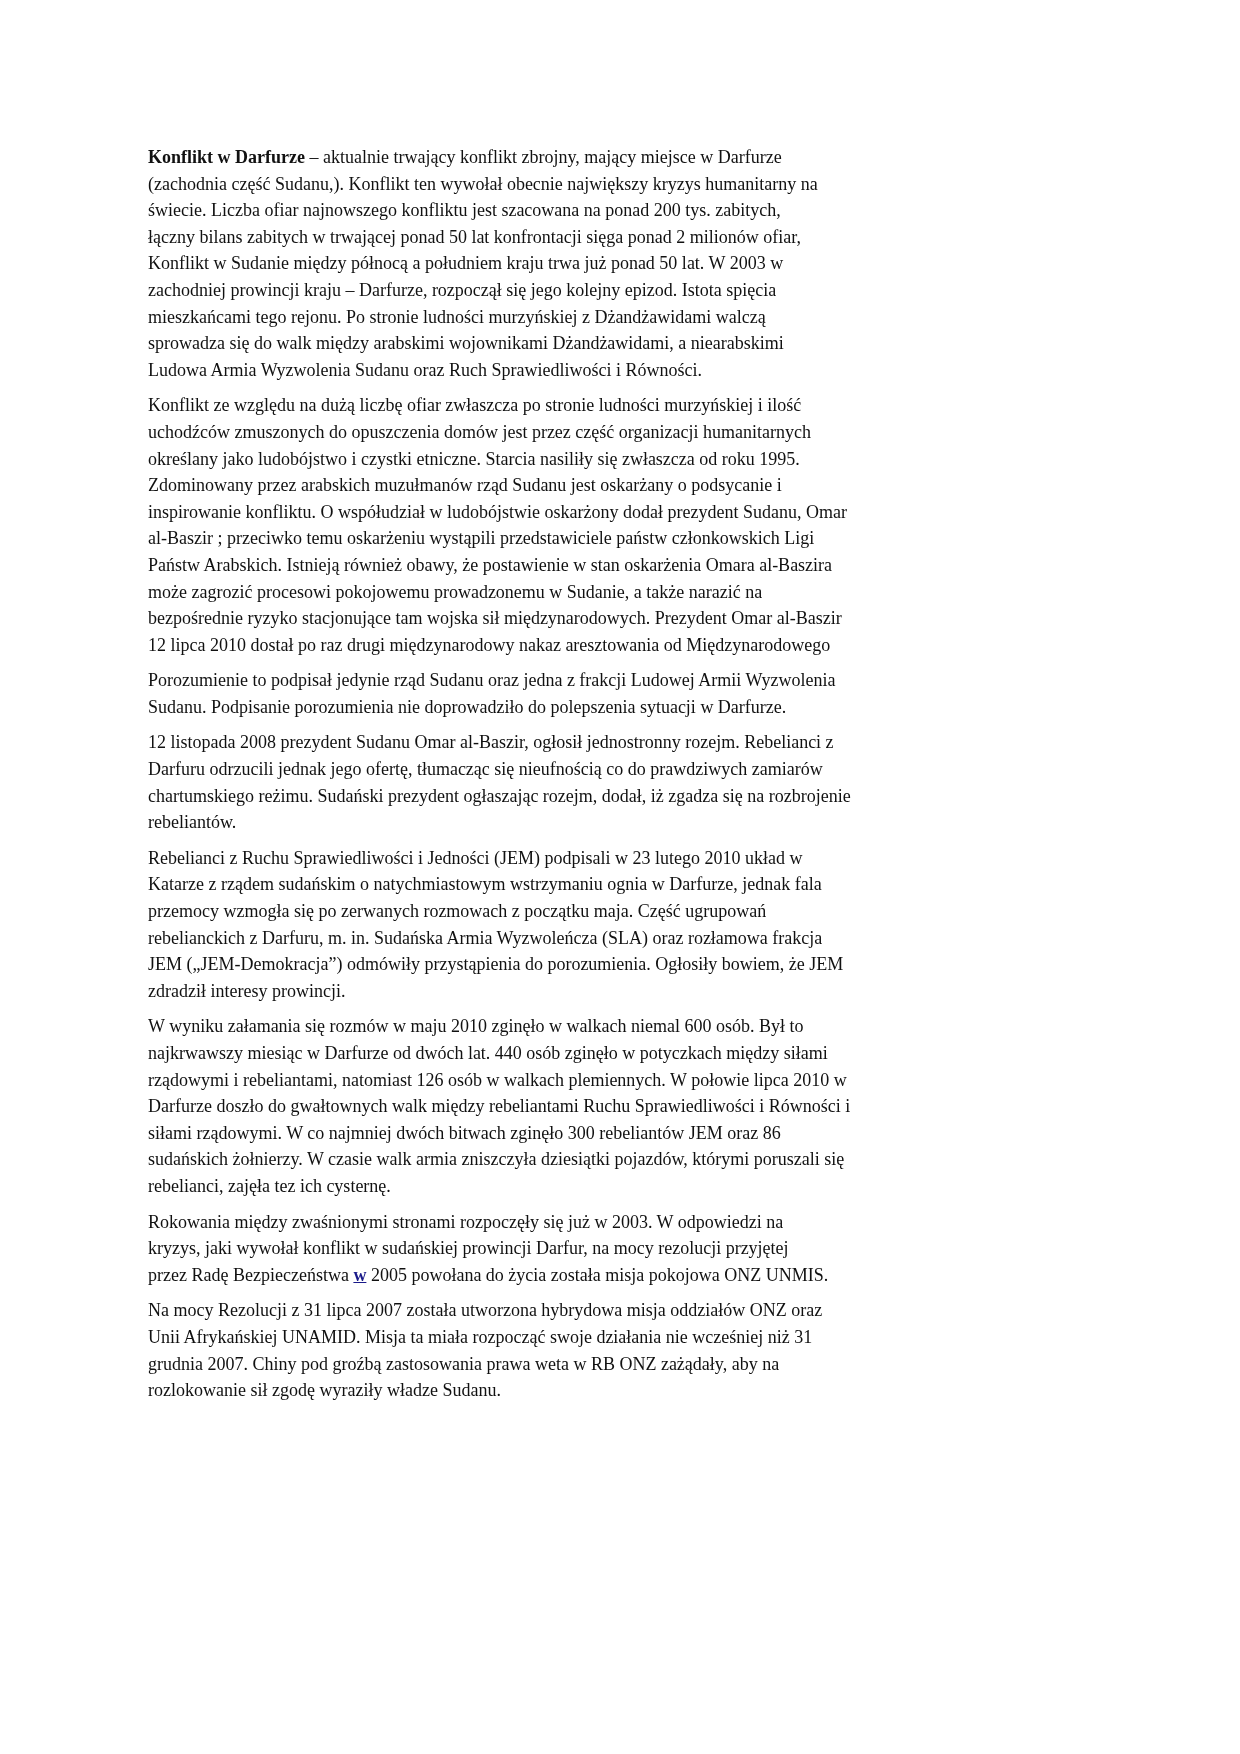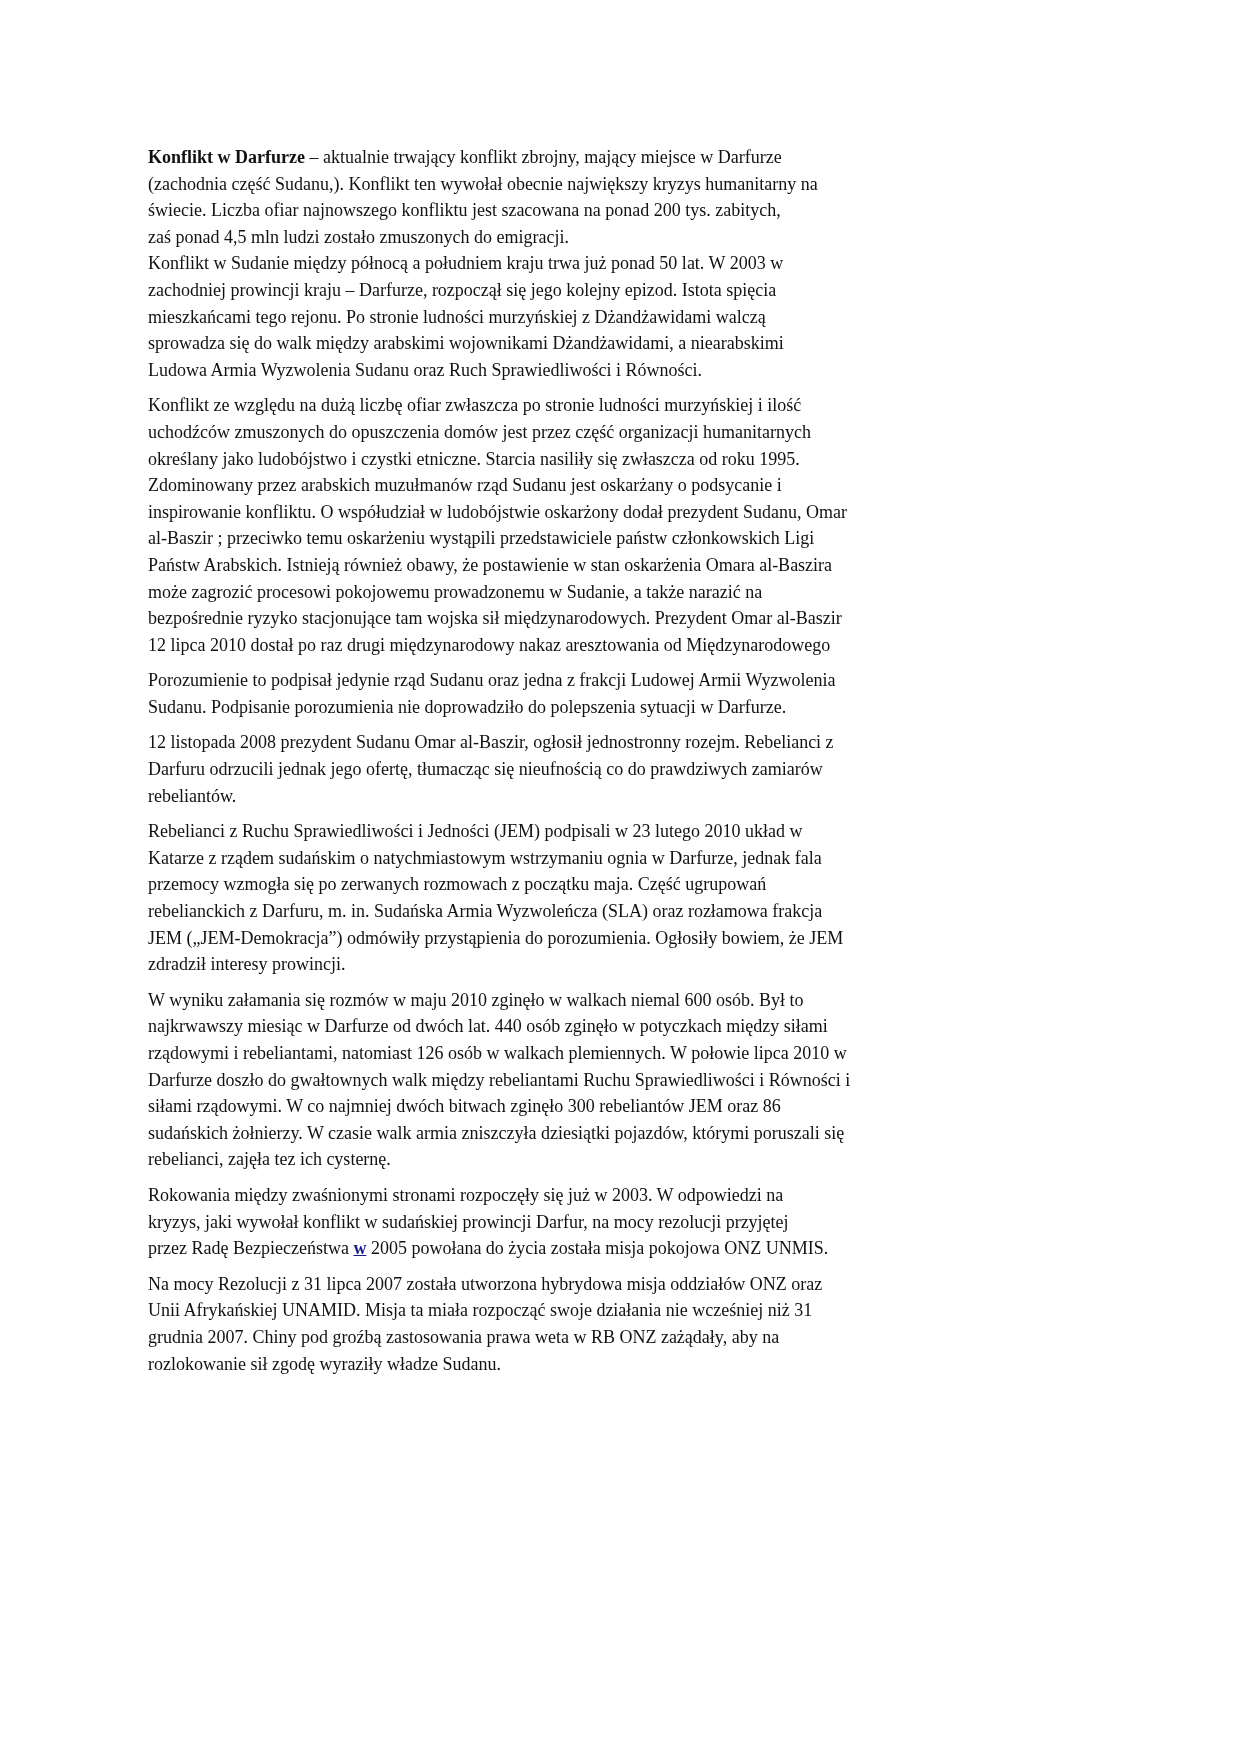--- a/index.html
+++ b/index.html
@@ -23,21 +23,21 @@
   </style>
 </head>
 <body>
 
 <div class="page">
 
   <p class="para tight">
     <span class="line"><span class="b">Konflikt w Darfurze</span><span> – aktualnie trwający konflikt zbrojny, mający miejsce w Darfurze</span></span>
     <span class="line">(zachodnia część Sudanu,). Konflikt ten wywołał obecnie największy kryzys humanitarny na</span>
     <span class="line">świecie. Liczba ofiar najnowszego konfliktu jest szacowana na ponad 200 tys. zabitych,</span>
-    <span class="line">zaś ponad 4,5 mln ludzi zostało zmuszonych do emigracji.</span>
+    <span class="line">łączny bilans zabitych w trwającej ponad 50 lat konfrontacji sięga ponad 2 milionów ofiar,</span>
   </p>
 
   <p class="para">
     <span class="line">Konflikt w Sudanie między północą a południem kraju trwa już ponad 50 lat. W 2003 w</span>
     <span class="line">zachodniej prowincji kraju – Darfurze, rozpoczął się jego kolejny epizod. Istota spięcia</span>
     <span class="line">mieszkańcami tego rejonu. Po stronie ludności murzyńskiej z Dżandżawidami walczą</span>
     <span class="line">sprowadza się do walk między arabskimi wojownikami Dżandżawidami, a niearabskimi</span>
     <span class="line">Ludowa Armia Wyzwolenia Sudanu oraz Ruch Sprawiedliwości i Równości.</span>
   </p>
 
@@ -55,20 +55,21 @@
   </p>
 
   <p class="para">
     <span class="line">Porozumienie to podpisał jedynie rząd Sudanu oraz jedna z frakcji Ludowej Armii Wyzwolenia</span>
     <span class="line">Sudanu. Podpisanie porozumienia nie doprowadziło do polepszenia sytuacji w Darfurze.</span>
   </p>
 
   <p class="para">
     <span class="line">12 listopada 2008 prezydent Sudanu Omar al-Baszir, ogłosił jednostronny rozejm. Rebelianci z</span>
     <span class="line">Darfuru odrzucili jednak jego ofertę, tłumacząc się nieufnością co do prawdziwych zamiarów</span>
+    <span class="line">chartumskiego reżimu. Sudański prezydent ogłaszając rozejm, dodał, iż zgadza się na rozbrojenie</span>
     <span class="line">rebeliantów.</span>
   </p>
 
   <p class="para">
     <span class="line">Rebelianci z Ruchu Sprawiedliwości i Jedności (JEM) podpisali w 23 lutego 2010 układ w</span>
     <span class="line">Katarze z rządem sudańskim o natychmiastowym wstrzymaniu ognia w Darfurze, jednak fala</span>
     <span class="line">przemocy wzmogła się po zerwanych rozmowach z początku maja. Część ugrupowań</span>
     <span class="line">rebelianckich z Darfuru, m. in. Sudańska Armia Wyzwoleńcza (SLA) oraz rozłamowa frakcja</span>
     <span class="line">JEM („JEM-Demokracja”) odmówiły przystąpienia do porozumienia. Ogłosiły bowiem, że JEM</span>
     <span class="line">zdradził interesy prowincji.</span>

